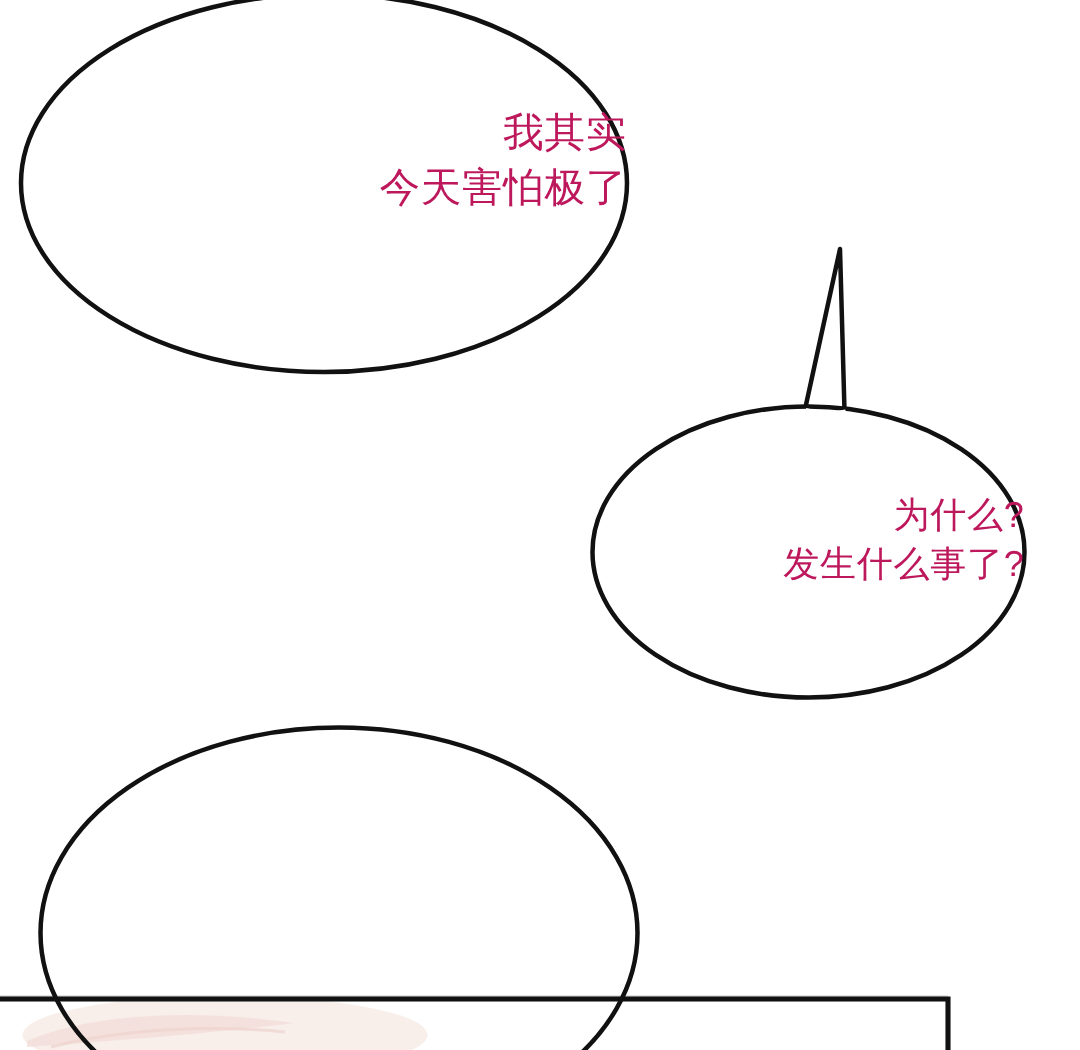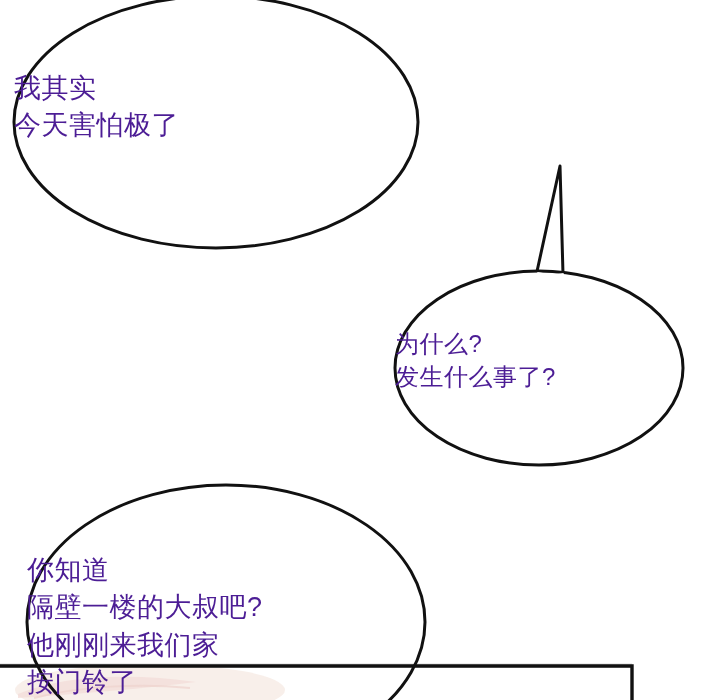--- a/index.html
+++ b/index.html
@@ -21,22 +21,22 @@
   #comic-canvas {
     position: absolute;
     left: 0;
     top: 0;
     width: 720px;
     height: 700px;
     display: block;
   }
   .bubble-text {
     position: absolute;
-    text-align: left;
-    color: #4c1d95;
+    text-align: right;
+    color: #be185d;
     font-family: "Liberation Sans", "DejaVu Sans", sans-serif;
     font-weight: 400;
     white-space: pre;
     line-height: 1.38;
     letter-spacing: 0.5px;
     -webkit-font-smoothing: antialiased;
     pointer-events: none;
     user-select: none;
   }
   #bubble-1-text {
@@ -93,18 +93,14 @@
       <ellipse cx="226" cy="622" rx="199" ry="137" fill="none" stroke="#111111" stroke-width="3"></ellipse>
     </g>
   </svg>
 
   <div class="bubble-text" id="bubble-1-text">我其实
 今天害怕极了</div>
 
   <div class="bubble-text" id="bubble-2-text">为什么?
 发生什么事了?</div>
 
-  <div class="bubble-text" id="bubble-3-text">你知道
-隔壁一楼的大叔吧?
-他刚刚来我们家
-按门铃了</div>
 
 </div>
 
 </body></html>

